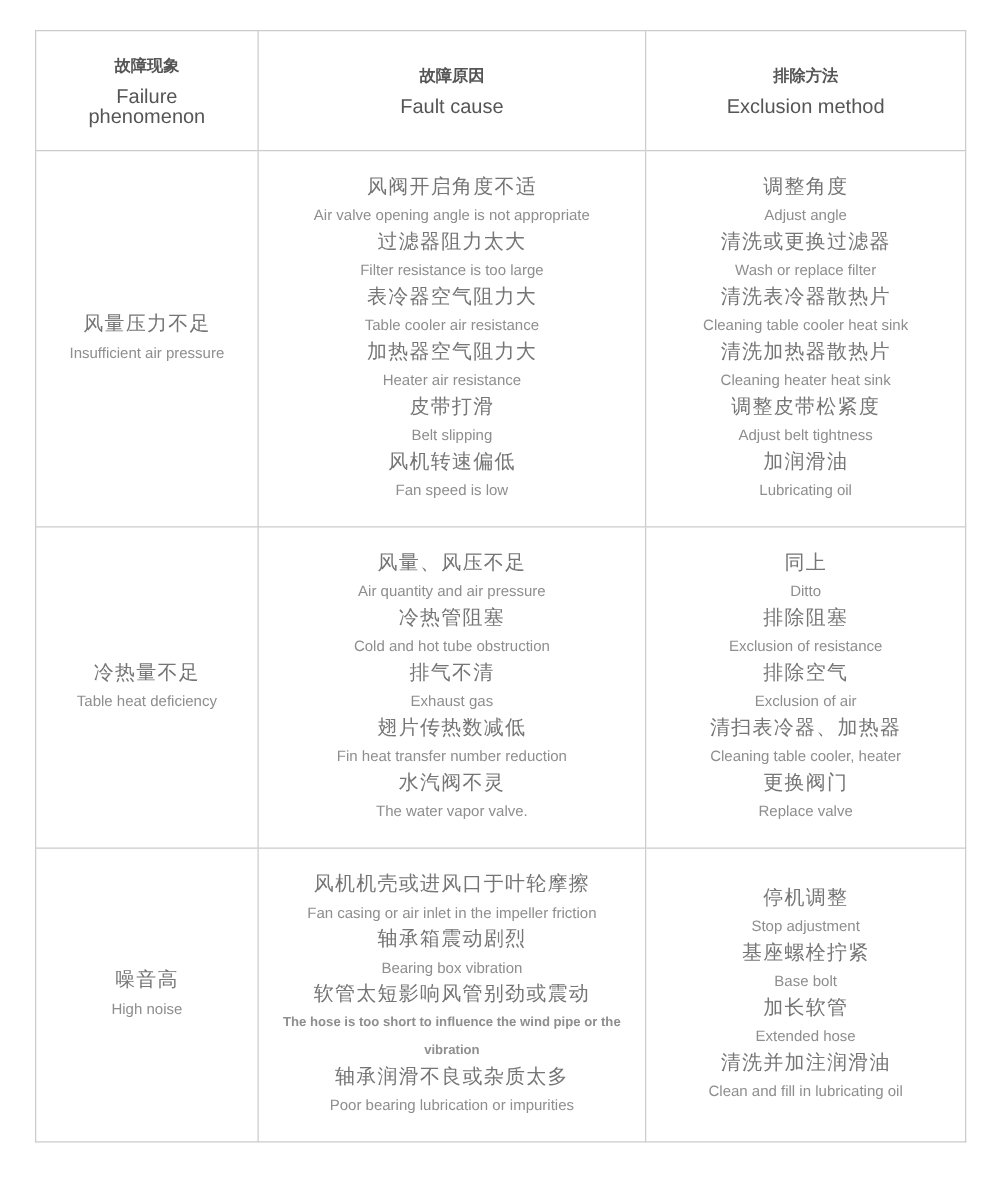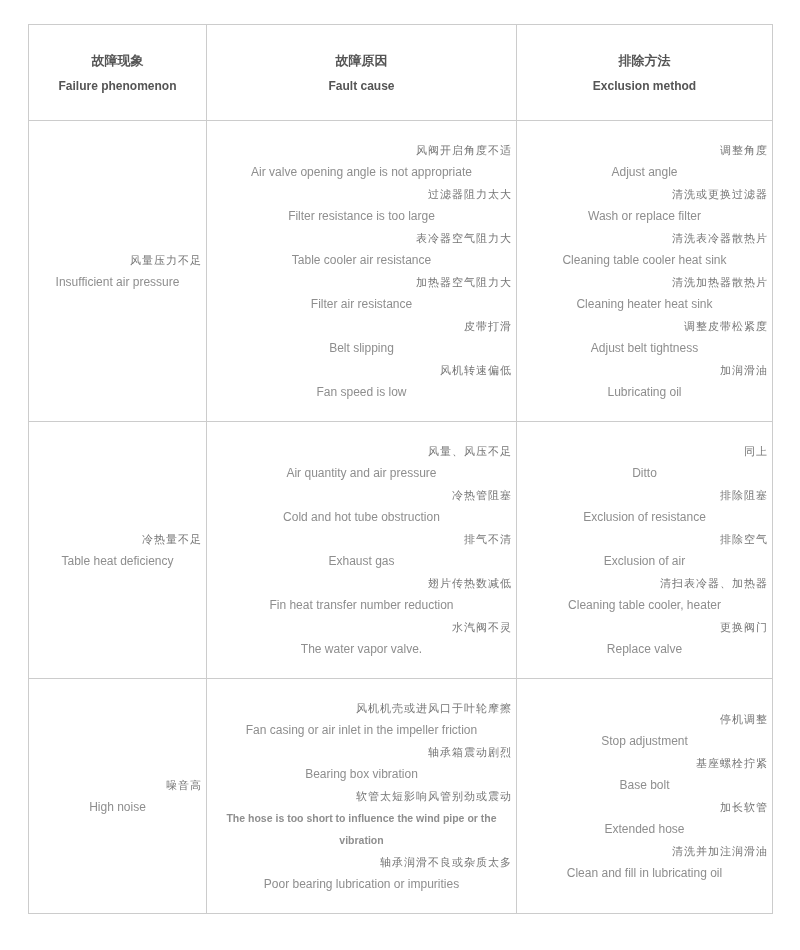--- a/index.html
+++ b/index.html
@@ -45,31 +45,30 @@
 
   .hzh {
     color: #555555;
     font-size: 13px;
     font-weight: bold;
     line-height: 18px;
     margin-bottom: 8px;
   }
   .hen {
     color: #555555;
-    font-size: 12px;
-    font-weight: bold;
+    font-size: 16px;
+    font-weight: normal;
     line-height: 16px;
   }
 
   .pair .zh {
     color: #757575;
-    font-size: 11px;
+    font-size: 16px;
     line-height: 22px;
     letter-spacing: 1px;
-    text-align: right;
   }
   .pair .en {
     color: #8e8e8e;
     font-size: 12px;
     line-height: 22px;
   }
   .pair .en.small { font-size: 10.5px; font-weight: bold; }
 </style>
 </head>
 <body>
@@ -114,21 +113,21 @@
             <div class="pair">
               <div class="zh">过滤器阻力太大</div>
               <div class="en">Filter resistance is too large</div>
             </div>
             <div class="pair">
               <div class="zh">表冷器空气阻力大</div>
               <div class="en">Table cooler air resistance</div>
             </div>
             <div class="pair">
               <div class="zh">加热器空气阻力大</div>
-              <div class="en">Filter air resistance</div>
+              <div class="en">Heater air resistance</div>
             </div>
             <div class="pair">
               <div class="zh">皮带打滑</div>
               <div class="en">Belt slipping</div>
             </div>
             <div class="pair">
               <div class="zh">风机转速偏低</div>
               <div class="en">Fan speed is low</div>
             </div>
           </td>

